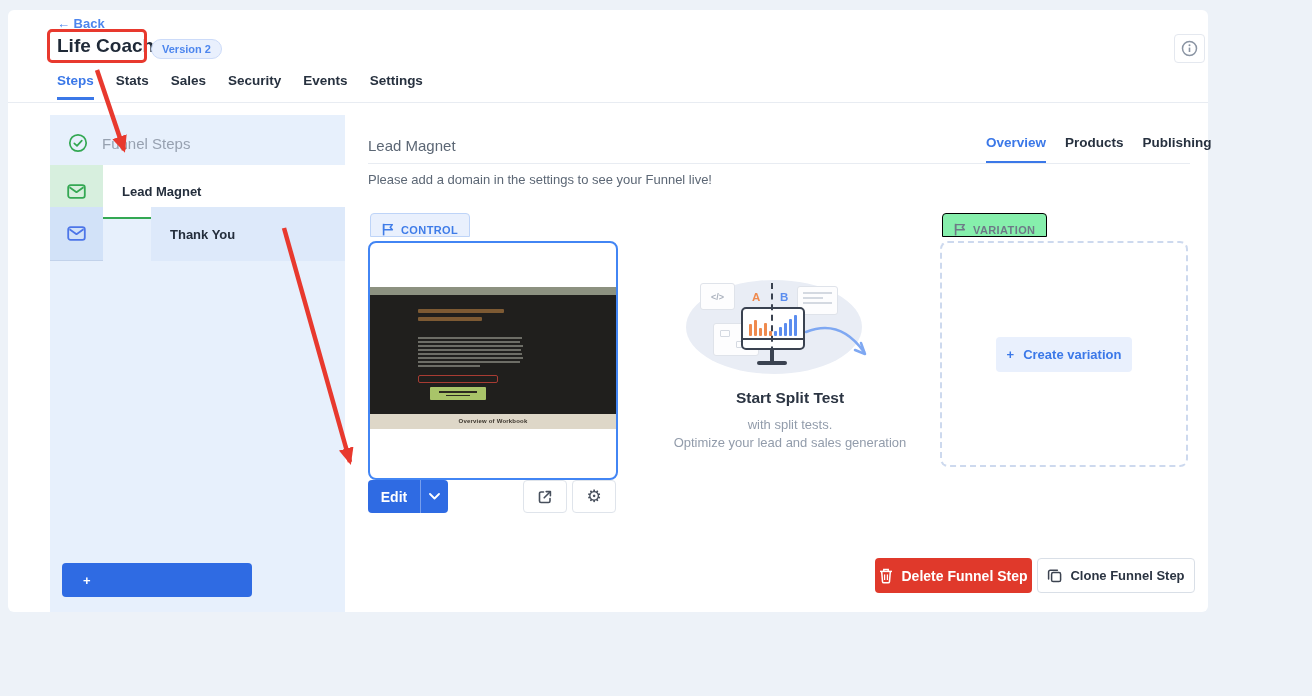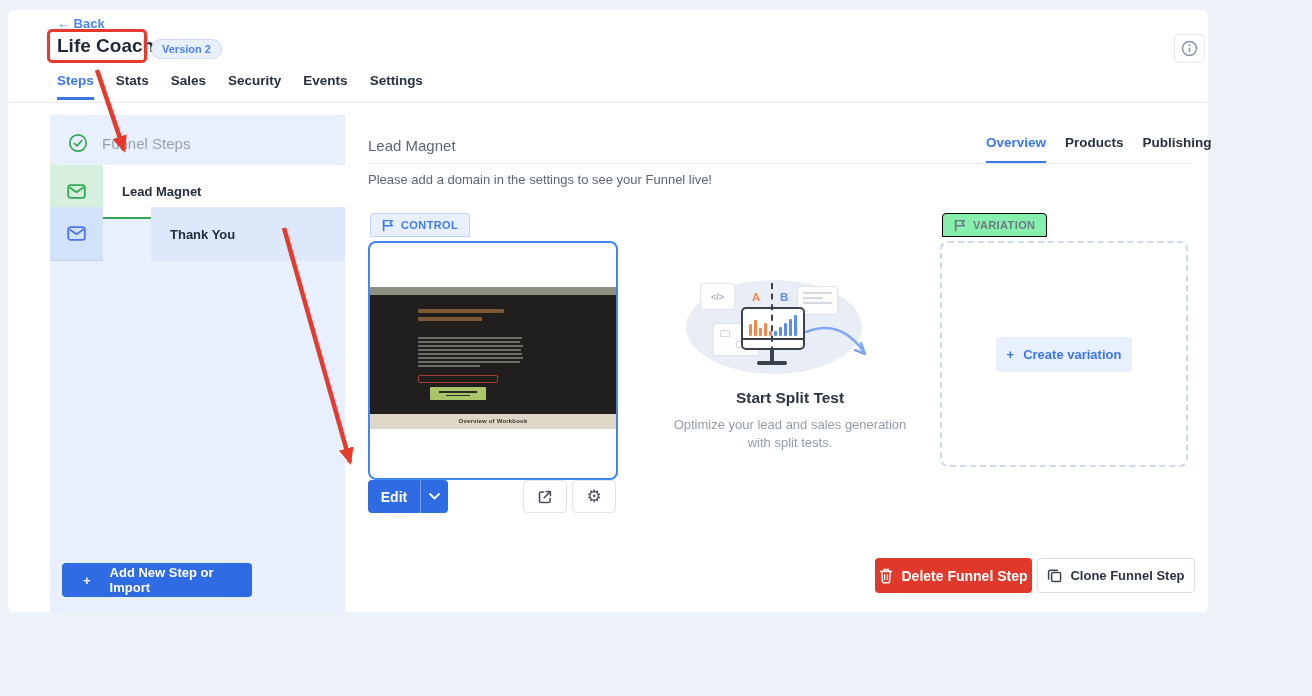--- a/index.html
+++ b/index.html
@@ -41,21 +41,21 @@
                   color:#ffffff; font-size:13px; font-weight:700; display:flex; align-items:center; gap:19px; padding-left:21px; cursor:pointer; }
 
   
   .m-heading { position:absolute; left:368px; top:137px; font-size:15px; color:#5c6775; }
   .m-tabs { position:absolute; left:986px; top:135px; display:flex; gap:19px; font-size:13.5px; font-weight:700; color:#27313f; }
   .m-tabs .tab { padding-bottom:11px; cursor:pointer; border-bottom:3px solid transparent; }
   .m-tabs .tab.active { color:#3b78e8; border-bottom-color:#3b78e8; }
   .m-divider { position:absolute; left:368px; top:163px; width:822px; height:1px; background:#e8ecf2; }
   .m-notice { position:absolute; left:368px; top:172px; font-size:13px; color:#5c6775; }
 
-  .badge { position:absolute; height:24px; display:inline-flex; align-items:center; gap:7px; padding:0 11px;
+  .badge { position:absolute; height:24px; display:inline-flex; align-items:flex-end; gap:7px; padding:0 11px;
            font-size:11px; font-weight:700; letter-spacing:.4px; border-radius:4px 4px 0 0; z-index:3; }
   .badge-control { left:370px; top:213px; background:#e9f0fd; border:1px solid #bed4f8; color:#3f7ce8; }
   .badge-variation { left:942px; top:213px; background:#86efac; border:1px solid #000000; color:#6e7987; }
 
   .thumb { position:absolute; left:368px; top:241px; width:250px; height:239px; background:#fff;
            border:2px solid #4285f4; border-radius:8px; overflow:hidden; cursor:pointer; z-index:2; }
   .mini-olive { position:absolute; left:0; top:44px; width:246px; height:8px; background:#8c9180; }
   .mini-dark  { position:absolute; left:0; top:52px; width:246px; height:119px; background:#201f1d; }
   .mini-h { position:absolute; left:48px; height:4px; background:#7d5a33; border-radius:1px; }
   .mini-h.l1 { top:14px; width:86px; } .mini-h.l2 { top:22px; width:64px; }
@@ -183,21 +183,20 @@
         <svg width="19" height="15" viewBox="0 0 19 15">
             <rect x="1.2" y="1.2" width="16.6" height="12.6" rx="2.4" fill="none" stroke="#4d76e8" stroke-width="1.8"></rect>
             <polyline points="2.5,3.2 9.5,8.2 16.5,3.2" fill="none" stroke="#4d76e8" stroke-width="1.8" stroke-linejoin="round"></polyline>
           </svg>
       </div>
       <div class="step-label">Thank You</div>
     </div>
 
     <div class="add-step-btn">
       <span>+</span>
-      <span>Add New Step or Import</span>
     </div>
   </div>
 
   <div class="m-heading">Lead Magnet</div>
   <div class="m-tabs">
     <div class="tab active">Overview</div>
     <div class="tab">Products</div>
     <div class="tab">Publishing</div>
   </div>
   <div class="m-divider"></div>
@@ -293,22 +292,22 @@
   <div class="mon-stand"></div>
   <div class="mon-base"></div>
   <div class="curve-arrow">
     <svg width="78" height="48" viewBox="0 0 78 48">
         <path d="M6,14 Q40,0 64,34" fill="none" stroke="#7fa8f2" stroke-width="2.5" stroke-linecap="round"></path>
         <polyline points="55,32 65,36 61,25" fill="none" stroke="#7fa8f2" stroke-width="2.5" stroke-linecap="round" stroke-linejoin="round"></polyline>
       </svg>
   </div>
   <div class="st-text">
     <div class="st-title">Start Split Test</div>
+    <div class="st-desc">with split tests.</div>
     <div class="st-desc">Optimize your lead and sales generation</div>
-    <div class="st-desc">with split tests.</div>
   </div>
 
   <div class="badge badge-variation">
     <span>
       <svg width="12" height="13" viewBox="0 0 12 13">
           <line x1="1.6" y1="0.8" x2="1.6" y2="12.4" stroke="#6e7987" stroke-width="1.6"></line>
           <path d="M1.6,1.6 h8.8 l-2.2,2.6 2.2,2.6 h-8.8 z" fill="none" stroke="#6e7987" stroke-width="1.4" stroke-linejoin="round"></path>
         </svg>
     </span>
     <span>VARIATION</span>

